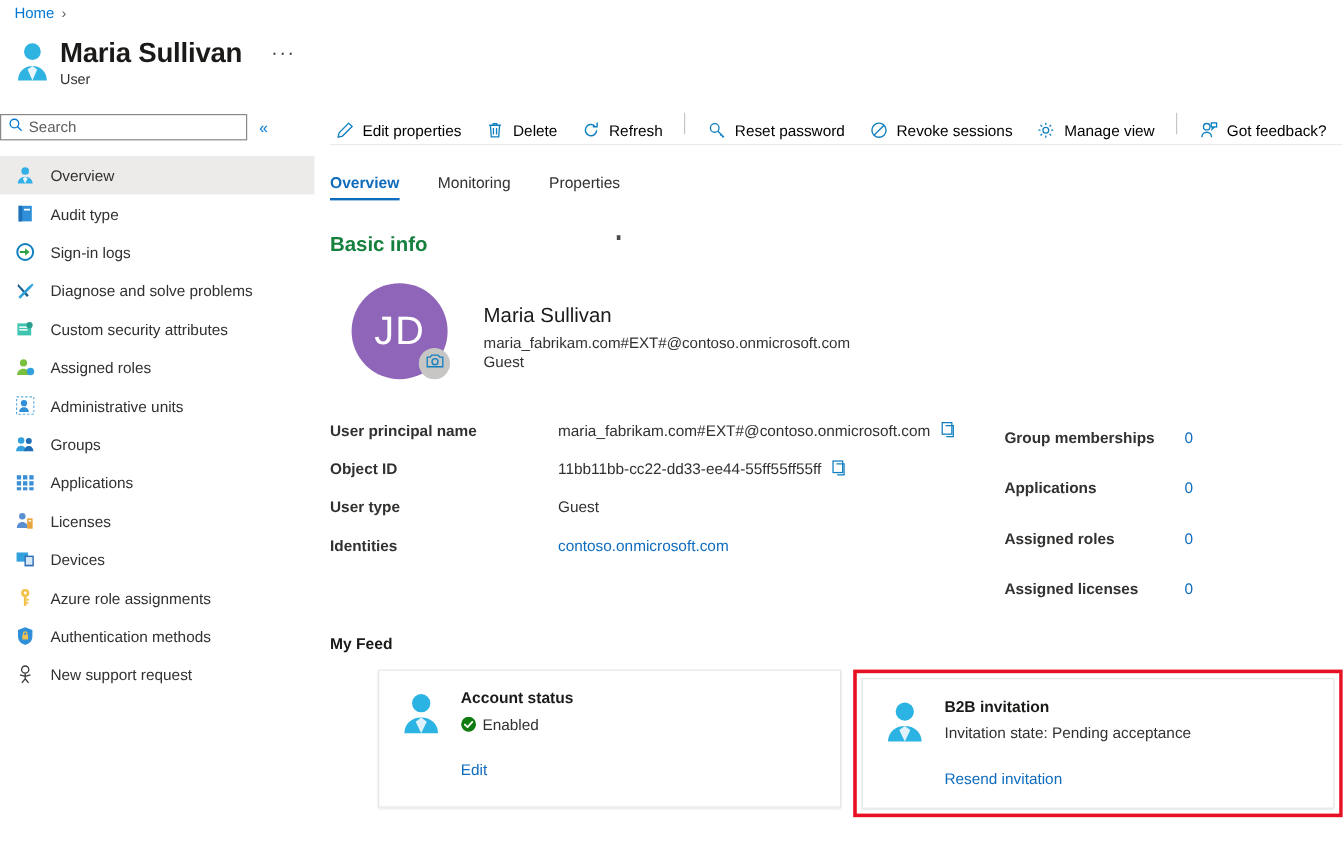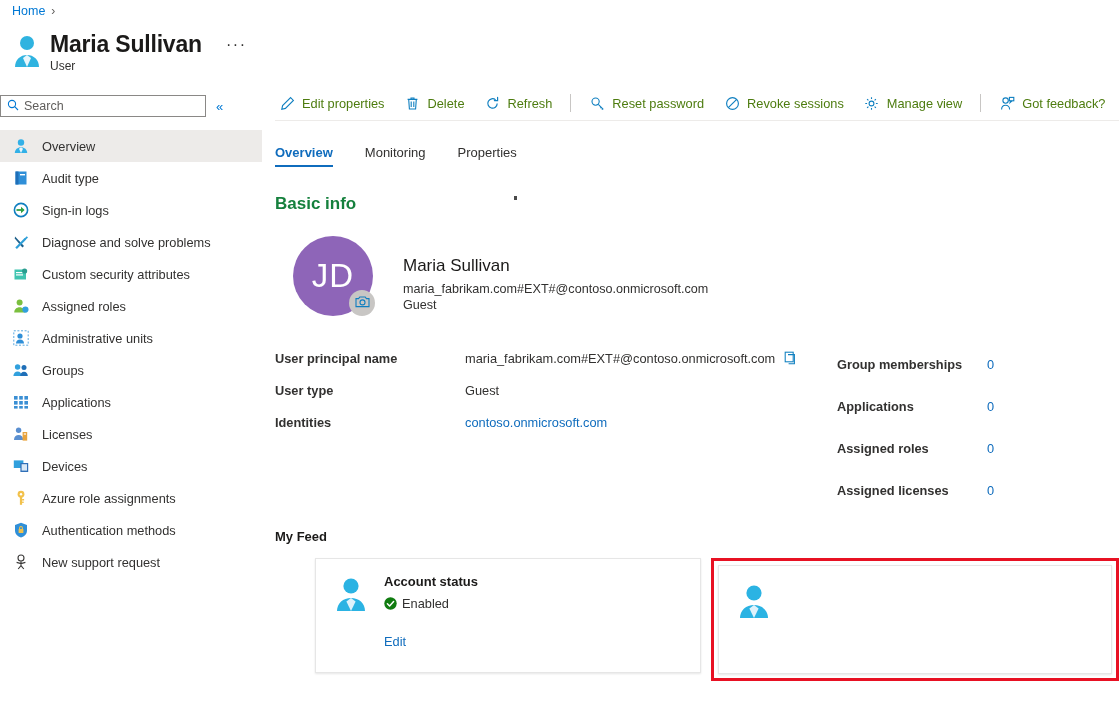--- a/index.html
+++ b/index.html
@@ -152,26 +152,26 @@
   
   .toolbar {
     display: flex;
     align-items: center;
     height: 30px;
     border-bottom: 1px solid #edebe9;
     padding-bottom: 2px;
   }
   .tb-btn {
     display: flex;
-    align-items: center;
+    align-items: flex-end;
     height: 26px;
     padding: 0 4px;
     margin-right: 12px;
     font-size: 12.8px;
-    color: #4d7c0f;
+    color: #000000;
     cursor: pointer;
     white-space: nowrap;
   }
   .tb-btn .tb-icon {
     width: 16px; height: 16px;
     margin-right: 7px;
     flex: none;
     display: flex;
     align-items: center;
     justify-content: center;
@@ -220,21 +220,21 @@
   .stray-dot {
     position: absolute;
     left: 239px; top: 108px;
     width: 3px; height: 4px;
     background: #4a4a4a;
   }
 
   
   .profile {
     display: flex;
-    align-items: center;
+    align-items: flex-start;
     margin-top: 22px;
   }
   .avatar-wrap {
     position: relative;
     width: 80px; height: 80px;
     margin-left: 18px;
     flex: none;
   }
   .avatar {
     width: 80px; height: 80px;
@@ -713,20 +713,32 @@
             <span>maria_fabrikam.com#EXT#@contoso.onmicrosoft.com</span>
             <span class="copy-btn">
               <svg width="14" height="14" viewBox="0 0 14 14" fill="none" stroke="#0f7fc0" stroke-width="1.05">
                 <rect x="1.2" y="1.2" width="8" height="9.6"></rect>
                   <path d="M4 3.6h6.4v9.2H4.6"></path>
               </svg>
             </span>
           </div>
         </div>
 
+        <div class="detail-row">
+          <div class="detail-label">Object ID</div>
+          <div class="detail-value">
+            <span>11bb11bb-cc22-dd33-ee44-55ff55ff55ff</span>
+            <span class="copy-btn">
+              <svg width="14" height="14" viewBox="0 0 14 14" fill="none" stroke="#0f7fc0" stroke-width="1.05">
+                <rect x="1.2" y="1.2" width="8" height="9.6"></rect>
+                  <path d="M4 3.6h6.4v9.2H4.6"></path>
+              </svg>
+            </span>
+          </div>
+        </div>
 
 
         <div class="detail-row">
           <div class="detail-label">User type</div>
           <div class="detail-value">Guest</div>
         </div>
 
         <div class="detail-row">
           <div class="detail-label">Identities</div>
           <div class="detail-value link">contoso.onmicrosoft.com</div>
@@ -782,18 +794,25 @@
 
       <div class="card-outline">
         <div class="card" style="width:394px;height:109px;">
           <span class="card-icon">
             <svg width="38" height="38" viewBox="0 0 38 38">
               <circle cx="19" cy="11" r="7.6" fill="#2bb3e3"></circle>
               <path d="M5 36c0-7.8 6.2-13 14-13s14 5.2 14 13z" fill="#2bb3e3"></path>
               <path d="M19 23l-4.6 3.4L19 36l4.6-9.6z" fill="#dff2fb"></path>
             </svg>
           </span>
+          <div class="card-body">
+            <div class="card-title">B2B invitation</div>
+            <div class="card-status">
+              <span>Invitation state: Pending acceptance</span>
+            </div>
+            <div class="card-link">Resend invitation</div>
+          </div>
         </div>
       </div>
 
     </div>
   </div>
 </div>
 
 </body></html>

